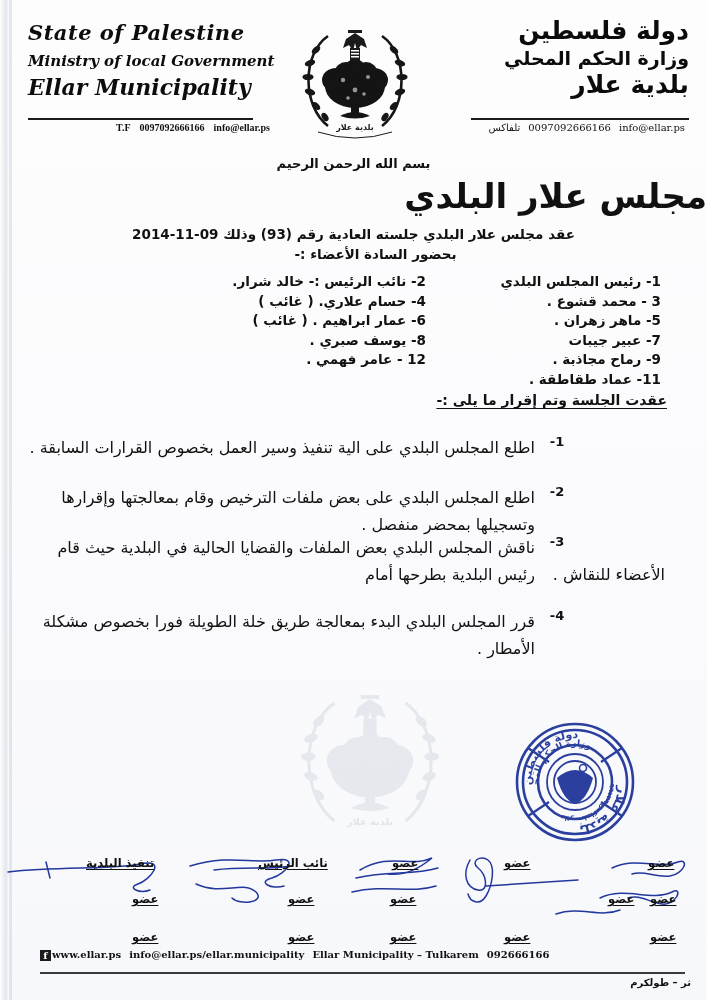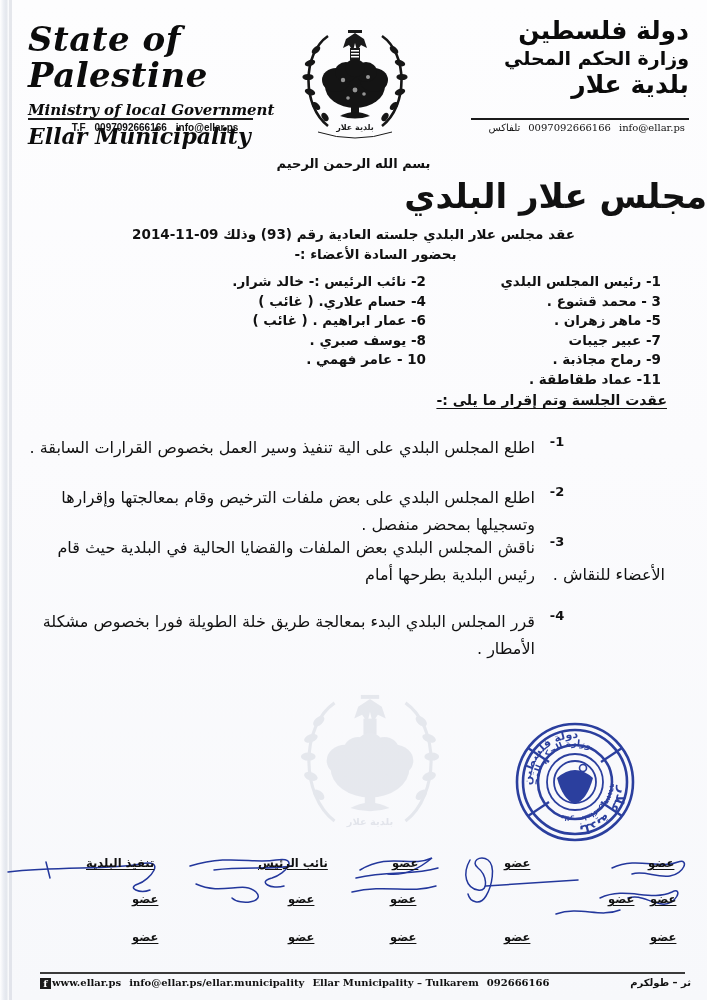--- a/index.html
+++ b/index.html
@@ -27,38 +27,38 @@
   }
 
   
   .header{position:absolute;left:0;top:0;width:707px;height:148px;}
   .hdr-left{
     position:absolute;left:28px;top:22px;width:255px;
     text-align:left;color:#0c0c0c;
   }
   .hdr-left .l1{
     font-family:"DejaVu Serif","Liberation Serif",serif;
-    font-weight:bold;font-style:italic;font-size:34px;letter-spacing:.5px;
+    font-weight:bold;font-style:italic;font-size:21px;letter-spacing:.5px;
     line-height:1.05;
   }
   .hdr-left .l2{
     font-family:"DejaVu Serif","Liberation Serif",serif;
     font-weight:bold;font-style:italic;font-size:15px;margin-top:8px;
   }
   .hdr-left .l3{
     font-family:"DejaVu Serif","Liberation Serif",serif;
     font-weight:bold;font-style:italic;font-size:22px;margin-top:4px;
   }
   .hdr-rule-l{
     position:absolute;left:28px;top:118px;width:225px;height:2px;background:#1b1b1b;
   }
   .hdr-contact-l{
     position:absolute;left:40px;top:122px;width:230px;
-    font-family:Liberation Sans, sans-serif;
-    font-weight:bold;font-size:10px;direction:ltr;text-align:center;white-space:nowrap;
+    font-family:Liberation Serif, serif;
+    font-weight:bold;font-size:10px;direction:ltr;text-align:right;white-space:nowrap;
   }
   .hdr-contact-l .sp{display:inline-block;width:9px;}
 
   .hdr-right{
     position:absolute;right:18px;top:16px;width:215px;text-align:right;
     direction:rtl;color:#0b0b0b;
   }
   .hdr-right div{
     font-family:"DejaVu Sans","Liberation Sans",sans-serif;
     font-weight:bold;line-height:1.18;
@@ -130,21 +130,21 @@
     position:absolute;font-size:11.5px;font-weight:bold;
     text-decoration:underline;text-underline-offset:2px;white-space:nowrap;
   }
   .ink{position:absolute;pointer-events:none;}
 
   
   .foot-rule{
     position:absolute;left:40px;top:972px;width:645px;height:1.5px;background:#3b3b3b;
   }
   .footer{
-    position:absolute;left:40px;top:977px;width:645px;height:18px;
+    position:absolute;left:40px;top:949px;width:645px;height:18px;
     direction:ltr;text-align:left;white-space:nowrap;
     font-family:"DejaVu Serif","Liberation Serif",serif;
     font-weight:bold;font-size:10px;
   }
   .fb-icon{
     display:inline-block;width:11px;height:11px;background:#1b1b1b;color:#fff;
     font-family:"DejaVu Serif","Liberation Serif",serif;font-weight:bold;
     font-size:10px;line-height:11px;text-align:center;vertical-align:-1px;margin-right:1px;
   }
   .footer .sp{display:inline-block;width:8px;}
@@ -246,21 +246,21 @@
       <div class="member">5- ماهر زهران .</div>
       <div class="member">7- عبير جيبات</div>
       <div class="member">9- رماح مجاذبة .</div>
       <div class="member">11- عماد طقاطقة .</div>
     </div>
     <div class="col col-left">
       <div class="member">2- نائب الرئيس :- خالد شرار.</div>
       <div class="member">4- حسام علاري. ( غائب )</div>
       <div class="member">6- عمار ابراهيم . ( غائب )</div>
       <div class="member">8- يوسف صبري .</div>
-      <div class="member">10 - عامر فهمي .</div>
+      <div class="member">12 - عامر فهمي .</div>
     </div>
   </div>
 
   <div class="res-head">عقدت الجلسة وتم إقرار ما يلى :-</div>
 
   <div class="res-num" style="top:434px;">1-</div>
   <div class="res-body" style="top:434px;">اطلع المجلس البلدي على الية تنفيذ وسير العمل بخصوص القرارات السابقة .</div>
 
   <div class="res-num" style="top:484px;">2-</div>
   <div class="res-body" style="top:484px;">اطلع المجلس البلدي على بعض ملفات الترخيص وقام بمعالجتها وإقرارها وتسجيلها بمحضر منفصل .</div>

